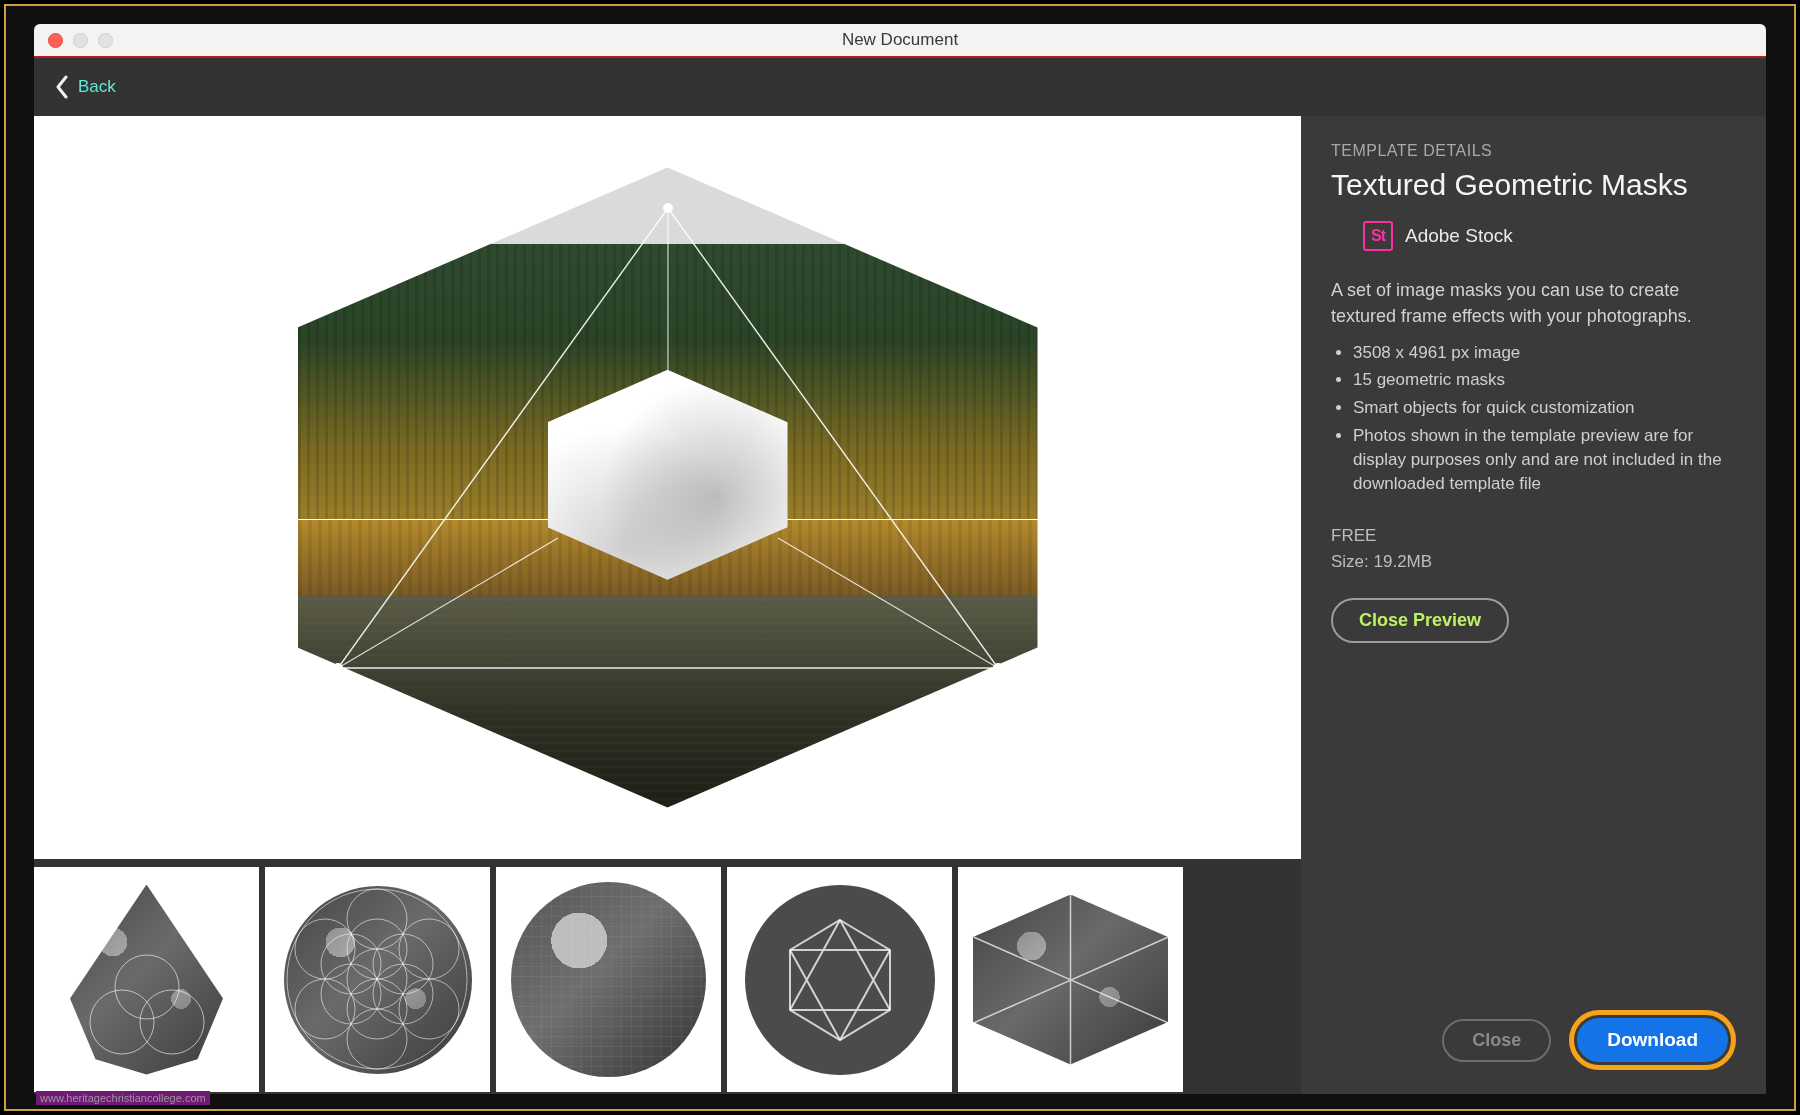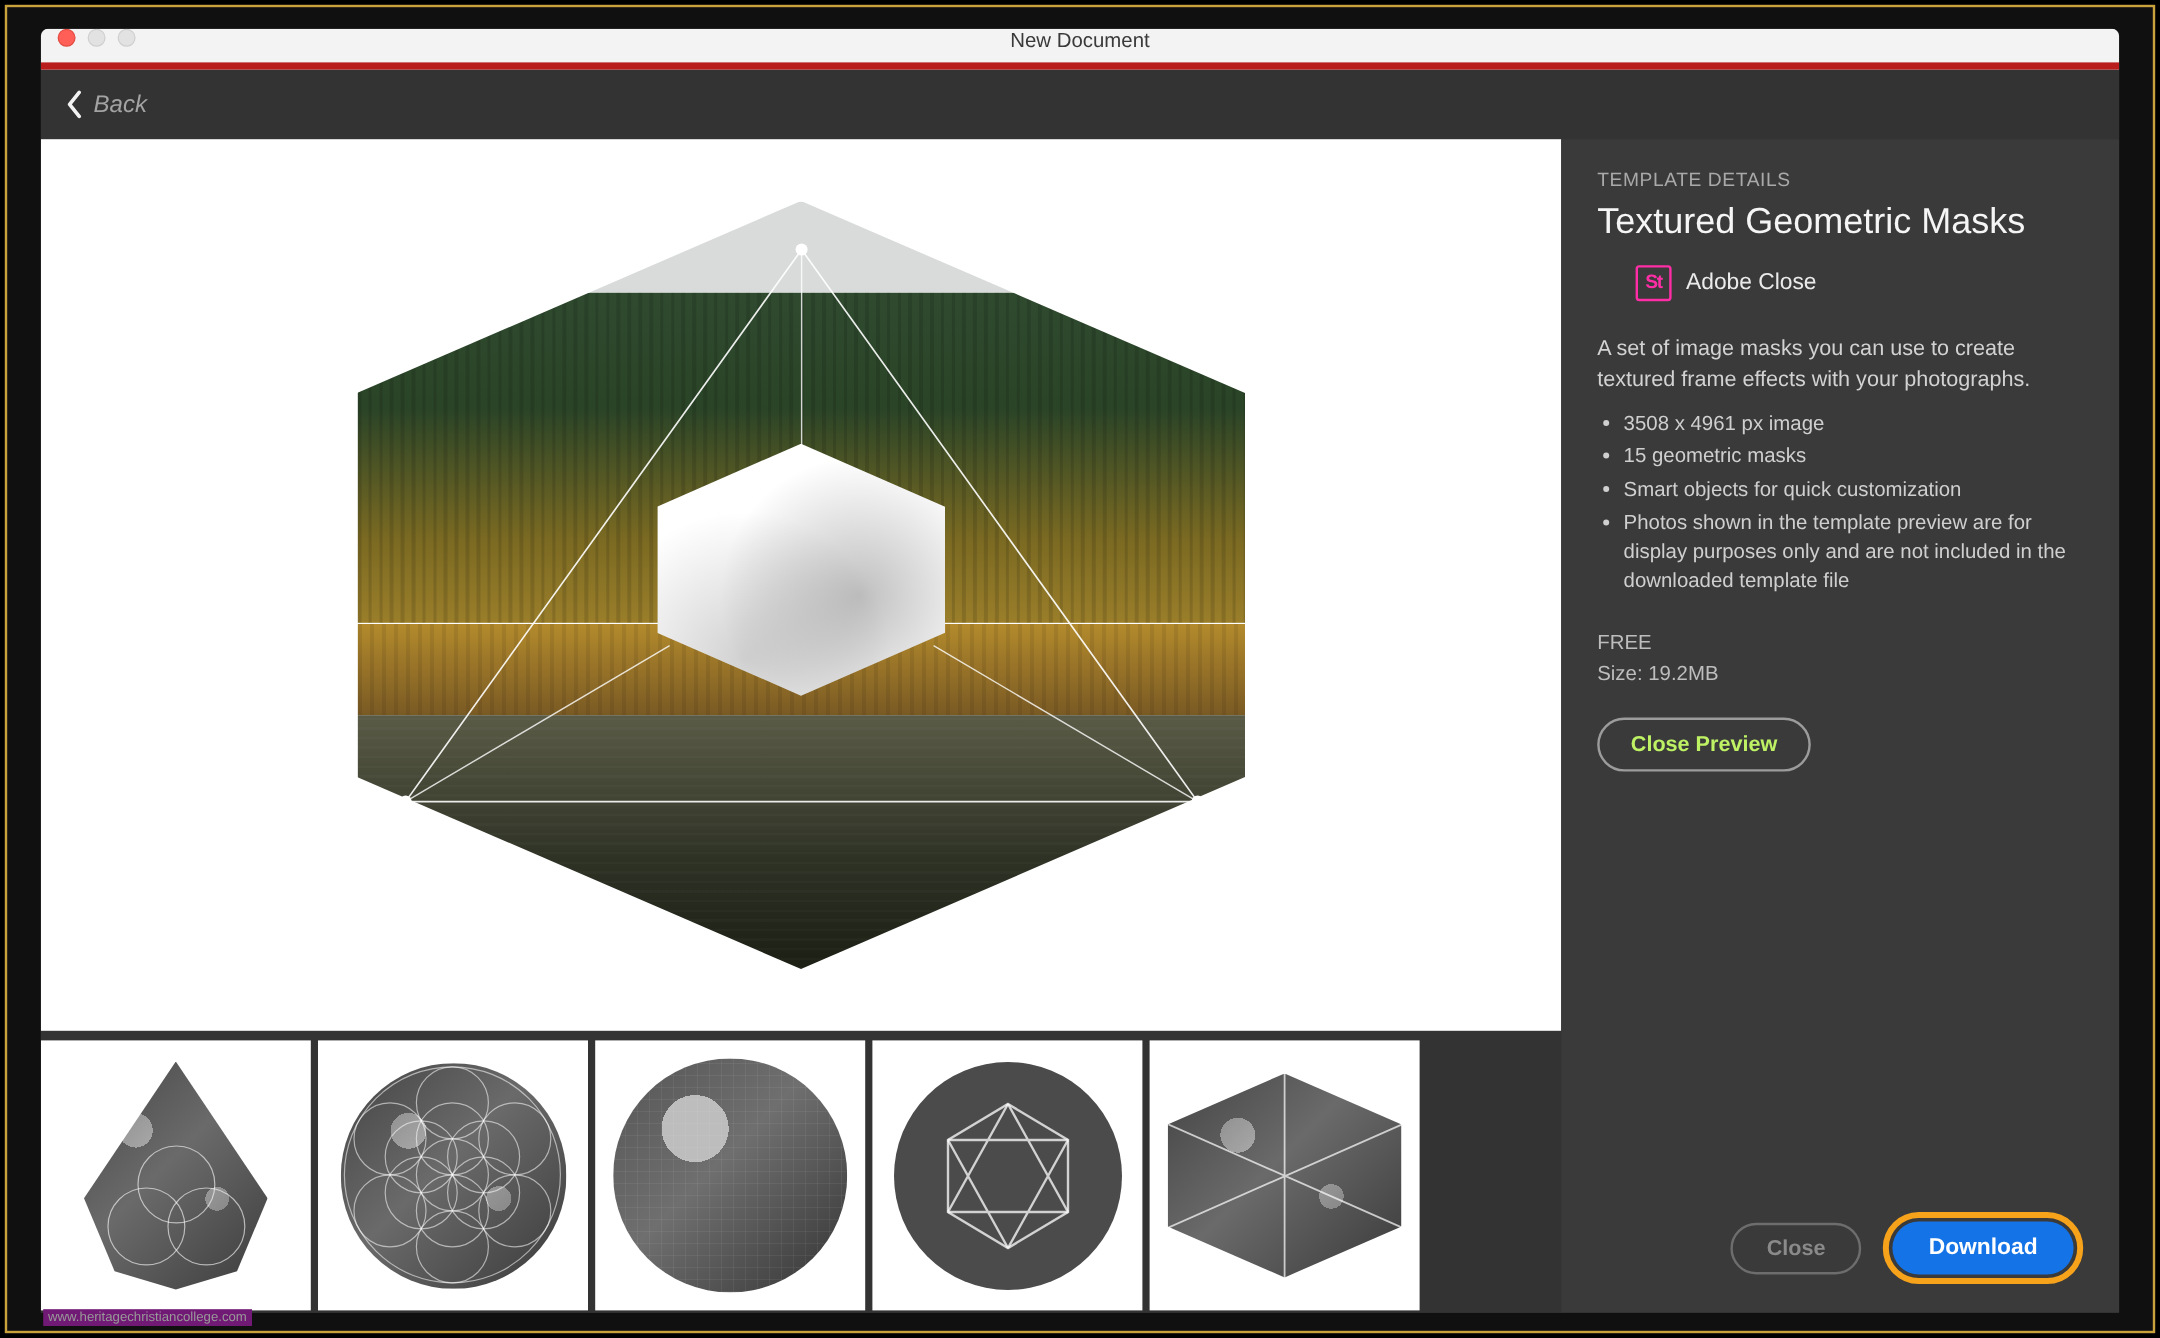--- a/index.html
+++ b/index.html
@@ -24,22 +24,23 @@
     height: 1070px;
     background: #333;
     border-radius: 6px 6px 0 0;
     overflow: hidden;
     display: flex;
     flex-direction: column;
   }
   .titlebar {
     height: 34px;
     background: #f3f3f3;
-    border-bottom: 6px solid #b91c1c;
-    display: flex;
+    border-bottom: 2px solid #b91c1c;
+    display: flex;
+    align-items: center;
     position: relative;
   }
   .traffic {
     display: flex;
     gap: 10px;
     padding-left: 14px;
   }
   .traffic .dot { width: 15px; height: 15px; border-radius: 50%; }
   .dot-close { background: #ff5f57; border: 1px solid #e24b41; }
   .dot-min, .dot-max { background: #e2e2e2; border: 1px solid #cfcfcf; }
@@ -55,25 +56,24 @@
     height: 58px;
     background: #333333;
     display: flex;
     align-items: center;
     padding: 0 20px;
   }
   .back-btn {
     display: flex;
     align-items: center;
     gap: 8px;
-    color: #a3a3a3;
-    font-size: 20px;
+    color: #5eead4;
+    font-size: 17px;
     font-weight: 500;
     cursor: pointer;
-    font-style: italic;
   }
   .back-btn svg { width: 16px; height: 24px; }
   .content {
     flex: 1;
     display: flex;
     min-height: 0;
   }
   .preview-pane {
     flex: 1;
     background: #333;
@@ -392,21 +392,21 @@
           </div>
         </div>
       </div>
 
       <div class="details">
         <div class="details-header">TEMPLATE DETAILS</div>
         <div class="details-title">Textured Geometric Masks</div>
 
         <div class="source-row">
           <div class="st-badge">St</div>
-          <div class="source-text">Adobe Close</div>
+          <div class="source-text">Adobe Stock</div>
         </div>
 
         <div class="desc">A set of image masks you can use to create textured frame effects with your photographs.</div>
 
         <ul class="bullets">
           <li>3508 x 4961 px image</li>
           <li>15 geometric masks</li>
           <li>Smart objects for quick customization</li>
           <li>Photos shown in the template preview are for display purposes only and are not included in the downloaded template file</li>
         </ul>

